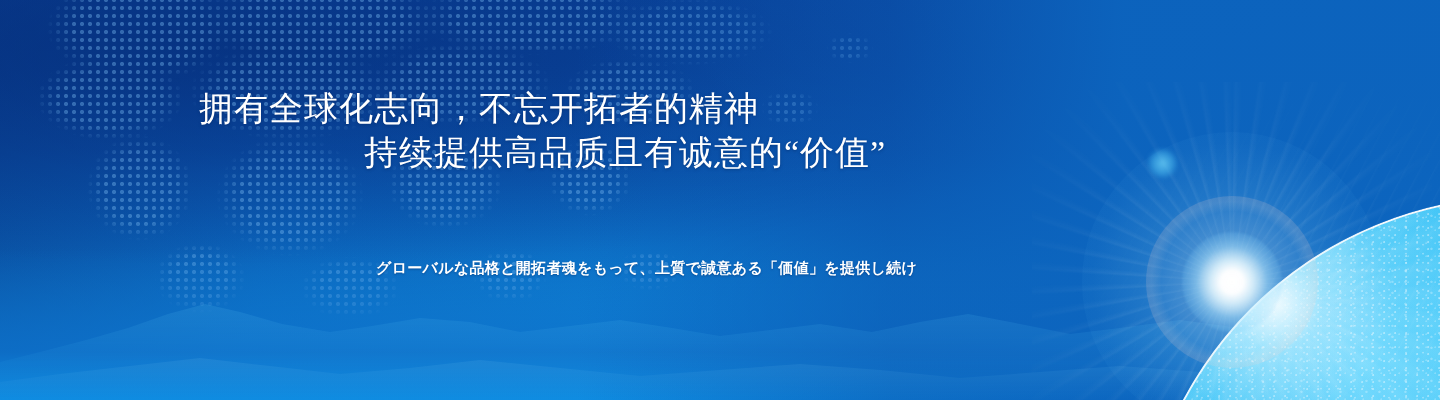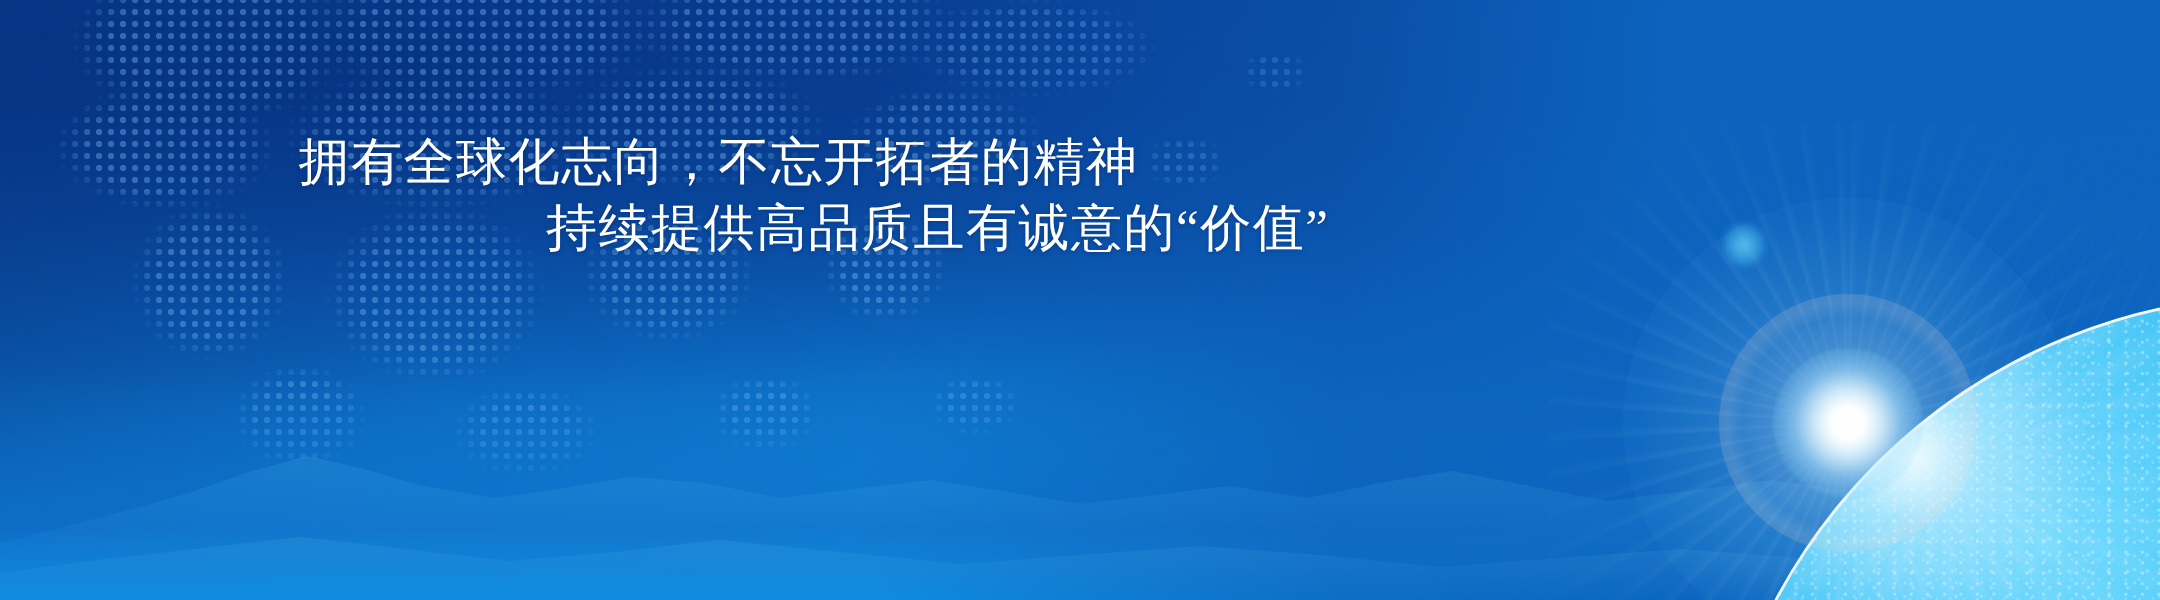--- a/index.html
+++ b/index.html
@@ -382,15 +382,16 @@
     <div id="sun-streaks"></div>
     <div id="sun-glow"></div>
     <div id="sun-halo"></div>
     <div id="sun-core"></div>
     <div id="flare-orb"></div>
   </div>
 
   <div id="copy">
     <div class="headline" id="headline-1">拥有全球化志向，不忘开拓者的精神</div>
     <div class="headline" id="headline-2">持续提供高品质且有诚意的“价值”</div>
+    <div id="subline-ja">グローバルな品格と開拓者魂をもって、上質で誠意ある「価値」を提供し続け</div>
   </div>
 
 </div>
 
 </body></html>

